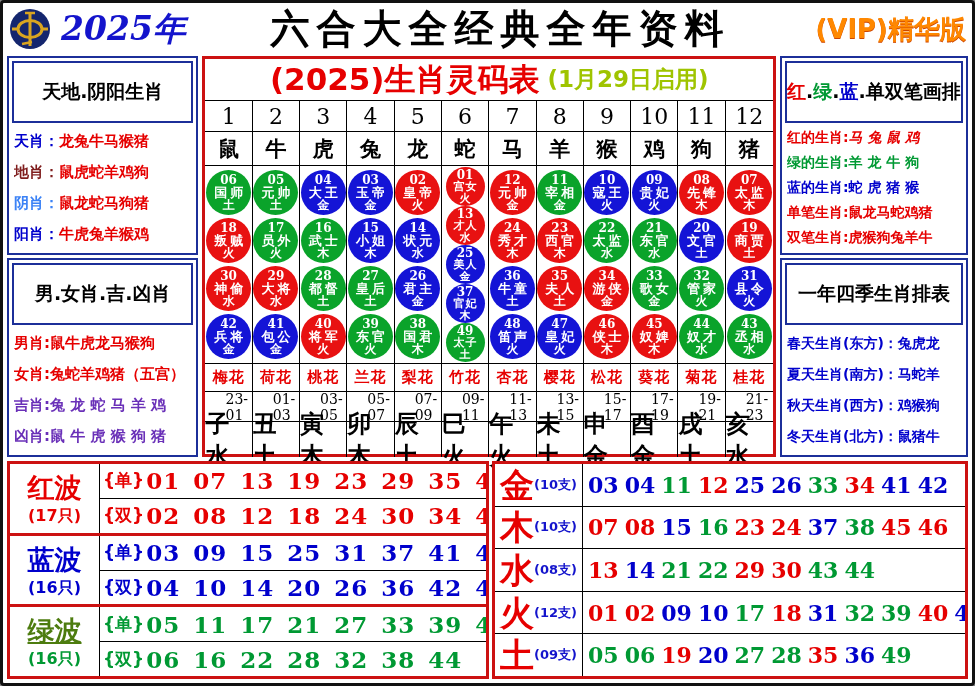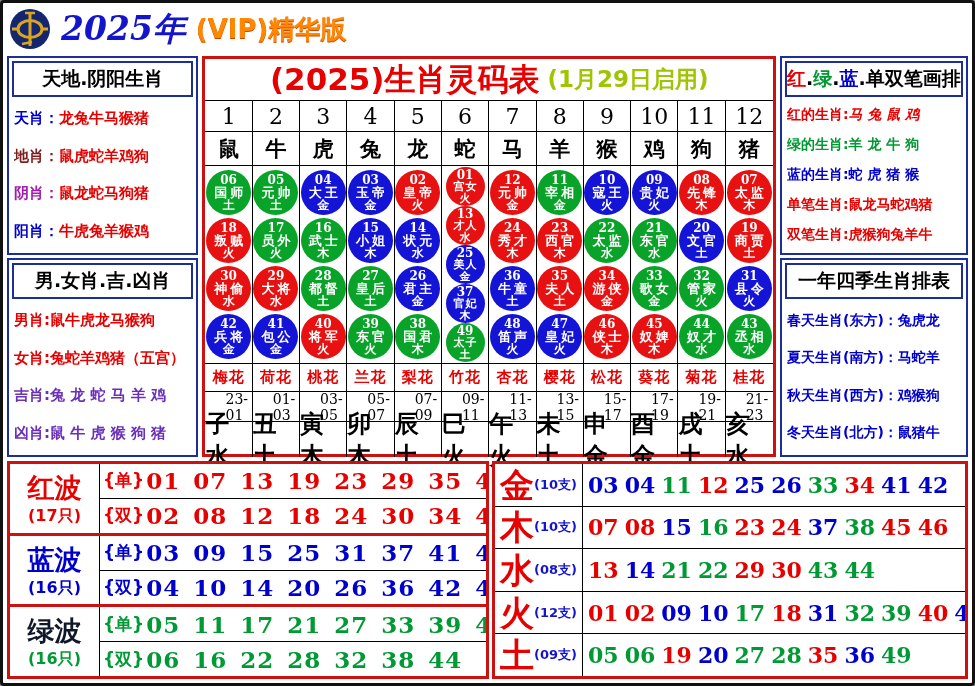--- a/index.html
+++ b/index.html
@@ -13,21 +13,21 @@
   .logo { width:42px; height:42px; flex:0 0 auto; }
   .year { color:#1414cc; font-family:"DejaVu Serif", serif; font-style:italic; font-weight:bold; font-size:33px; white-space:nowrap; }
   .main-title { flex:1; text-align:center; font-size:39px; font-weight:bold; color:#000; letter-spacing:7px; white-space:nowrap; }
   .vip { font-size:26px; font-weight:bold; color:#ff8800; text-shadow:0 1px 0 #cc4400; white-space:nowrap; }
 
   
   .mid { height:404px; display:flex; gap:4px; padding:1px 4px 2px 4px; flex:0 0 auto; }
   .col-left { width:193px; display:flex; flex-direction:column; gap:3px; }
   .col-right{ width:188px; display:flex; flex-direction:column; gap:3px; }
   .panel { flex:1; border:2px solid #1c2f99; display:flex; flex-direction:column; background:#fff; min-height:0; }
-  .panel-title { border:2px solid #1c2f99; margin:3px; padding:3px 0; text-align:center;
+  .panel-title { border:2px solid #1c2f99; margin:3px; padding:16px 0; text-align:center;
                  font-size:19px; font-weight:bold; color:#000; white-space:nowrap; overflow:hidden; }
   .panel-rows { flex:1; display:flex; flex-direction:column; justify-content:space-around; padding:0 5px 3px 5px; overflow:hidden; }
   .info-row { font-weight:bold; font-size:15px; white-space:nowrap; overflow:hidden; }
   .col-right .info-row { font-size:14px; }
 
   
   .center { width:578px; border:3px solid #cc1111; display:flex; flex-direction:column; background:#fff; }
   .center-title { height:42px; display:flex; align-items:center; justify-content:center; gap:8px; border-bottom:1px solid #000; }
   .ct-main { color:#e60000; font-size:31px; font-weight:bold; white-space:nowrap; }
   .ct-sub  { color:#9fc400; font-size:23px; font-weight:bold; white-space:nowrap; }
@@ -86,32 +86,33 @@
         <circle cx="21" cy="21" r="20" fill="#14266e"></circle>
         <ellipse cx="21" cy="21" rx="12" ry="8.5" fill="none" stroke="#d9a520" stroke-width="3"></ellipse>
         <line x1="21" y1="4" x2="21" y2="38" stroke="#d9a520" stroke-width="3"></line>
         <line x1="3" y1="21" x2="9" y2="21" stroke="#d9a520" stroke-width="3"></line>
         <line x1="33" y1="21" x2="39" y2="21" stroke="#d9a520" stroke-width="3"></line>
         <line x1="16" y1="5" x2="26" y2="5" stroke="#d9a520" stroke-width="2.5"></line>
         <line x1="13" y1="36" x2="23" y2="34" stroke="#d9a520" stroke-width="2.5"></line>
       </svg>
     </span>
     <span class="year">2025年</span>
+    <h1 class="main-title">六合大全经典全年资料</h1>
     <span class="vip">(VIP)精华版</span>
   </header>
 
   <div class="mid">
 
     <aside class="col-left">
       <section class="panel">
         <div class="panel-title">天地.阴阳生肖</div>
         <div class="panel-rows" id="left-top-rows">
             <div class="info-row"><span style="color: rgb(0, 0, 204);">天肖：</span><span style="color: rgb(230, 0, 0);">龙兔牛马猴猪</span></div>
             <div class="info-row"><span style="color: #7f1d1d;">地肖：</span><span style="color: rgb(230, 0, 0);">鼠虎蛇羊鸡狗</span></div>
-            <div class="info-row"><span style="color: #a21caf;">阴肖：</span><span style="color: rgb(230, 0, 0);">鼠龙蛇马狗猪</span></div>
+            <div class="info-row"><span style="color: #3b82f6;">阴肖：</span><span style="color: rgb(230, 0, 0);">鼠龙蛇马狗猪</span></div>
             <div class="info-row"><span style="color: rgb(0, 0, 204);">阳肖：</span><span style="color: rgb(230, 0, 0);">牛虎兔羊猴鸡</span></div>
           </div>
       </section>
       <section class="panel">
         <div class="panel-title">男.女肖.吉.凶肖</div>
         <div class="panel-rows" id="left-bottom-rows">
             <div class="info-row"><span style="color: rgb(230, 0, 0);">男肖:</span><span style="color: rgb(230, 0, 0);">鼠牛虎龙马猴狗</span></div>
             <div class="info-row"><span style="color: rgb(230, 0, 0);">女肖:</span><span style="color: rgb(230, 0, 0);">兔蛇羊鸡猪（五宫）</span></div>
             <div class="info-row"><span style="color: rgb(106, 48, 184);">吉肖:</span><span style="color: rgb(106, 48, 184);">兔 龙 蛇 马 羊 鸡</span></div>
             <div class="info-row"><span style="color: rgb(106, 48, 184);">凶肖:</span><span style="color: rgb(106, 48, 184);">鼠 牛 虎 猴 狗 猪</span></div>
@@ -510,21 +511,21 @@
               <span class="nums">03 09 15 25 31 37 41 47</span>
             </div>
             <div class="wave-line" style="color: rgb(0, 0, 204);">
               <span class="brace">{双}</span>
               <span class="nums">04 10 14 20 26 36 42 48</span>
             </div>
           </div>
         </div>
         <div class="wave-group">
           <div class="wave-label">
-            <div class="wave-name" style="color: #0f172a;">绿波</div>
+            <div class="wave-name" style="color: #4d7c0f; text-decoration: underline;">绿波</div>
             <div class="wave-count" style="color: rgb(0, 153, 51);">(16只)</div>
           </div>
           <div class="wave-vals">
             <div class="wave-line" style="color: rgb(0, 153, 51);">
               <span class="brace">{单}</span>
               <span class="nums">05 11 17 21 27 33 39 43 49</span>
             </div>
             <div class="wave-line" style="color: rgb(0, 153, 51);">
               <span class="brace">{双}</span>
               <span class="nums">06 16 22 28 32 38 44</span>

